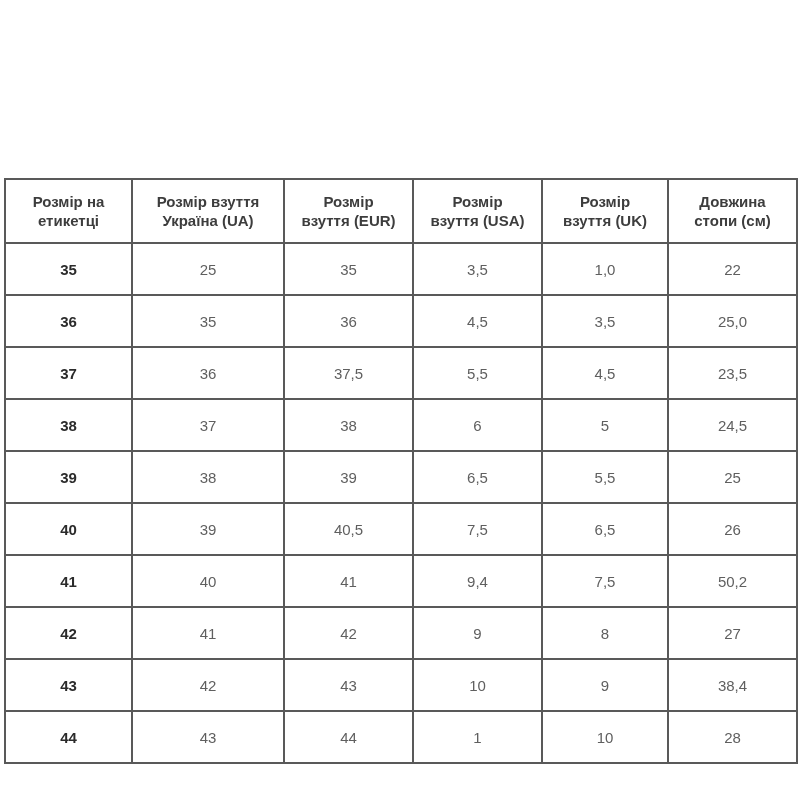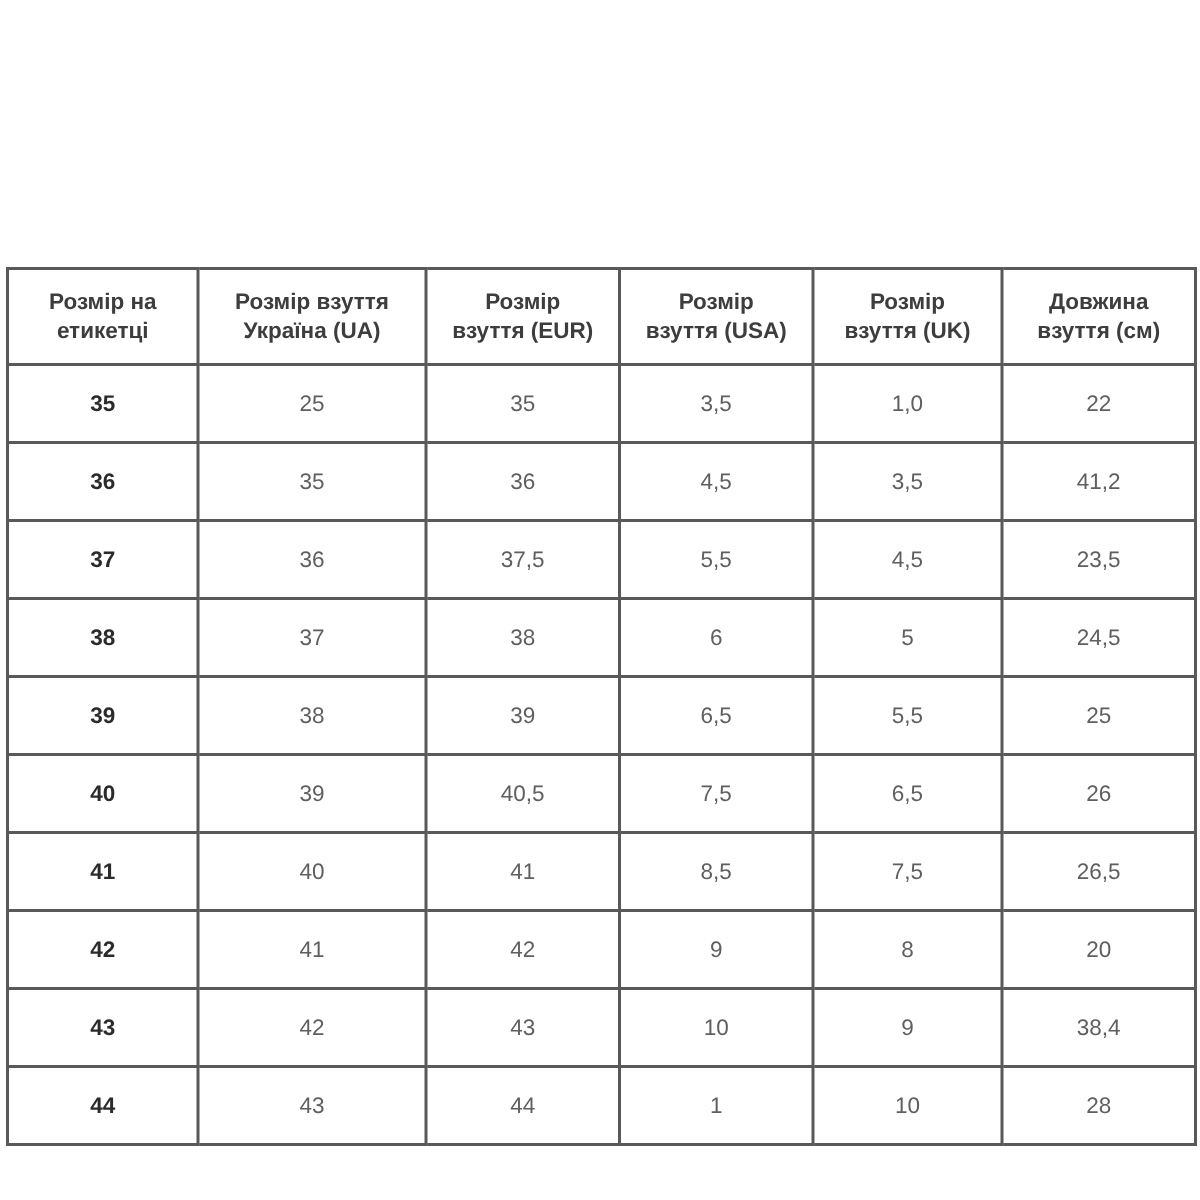--- a/index.html
+++ b/index.html
@@ -72,39 +72,39 @@
 етикетці</th>
       <th>Розмір взуття
 Україна (UA)</th>
       <th>Розмір
 взуття (EUR)</th>
       <th>Розмір
 взуття (USA)</th>
       <th>Розмір
 взуття (UK)</th>
       <th>Довжина
-взуття (см)</th>
+стопи (см)</th>
     </tr>
   </thead>
   <tbody>
       <tr>
         <td class="row-label">35</td>
         <td>25</td>
         <td>35</td>
         <td>3,5</td>
         <td>1,0</td>
         <td>22</td>
       </tr>
       <tr>
         <td class="row-label">36</td>
         <td>35</td>
         <td>36</td>
         <td>4,5</td>
         <td>3,5</td>
-        <td>41,2</td>
+        <td>25,0</td>
       </tr>
       <tr>
         <td class="row-label">37</td>
         <td>36</td>
         <td>37,5</td>
         <td>5,5</td>
         <td>4,5</td>
         <td>23,5</td>
       </tr>
       <tr>
@@ -128,31 +128,31 @@
         <td>39</td>
         <td>40,5</td>
         <td>7,5</td>
         <td>6,5</td>
         <td>26</td>
       </tr>
       <tr>
         <td class="row-label">41</td>
         <td>40</td>
         <td>41</td>
-        <td>8,5</td>
+        <td>9,4</td>
         <td>7,5</td>
-        <td>26,5</td>
+        <td>50,2</td>
       </tr>
       <tr>
         <td class="row-label">42</td>
         <td>41</td>
         <td>42</td>
         <td>9</td>
         <td>8</td>
-        <td>20</td>
+        <td>27</td>
       </tr>
       <tr>
         <td class="row-label">43</td>
         <td>42</td>
         <td>43</td>
         <td>10</td>
         <td>9</td>
         <td>38,4</td>
       </tr>
       <tr>

